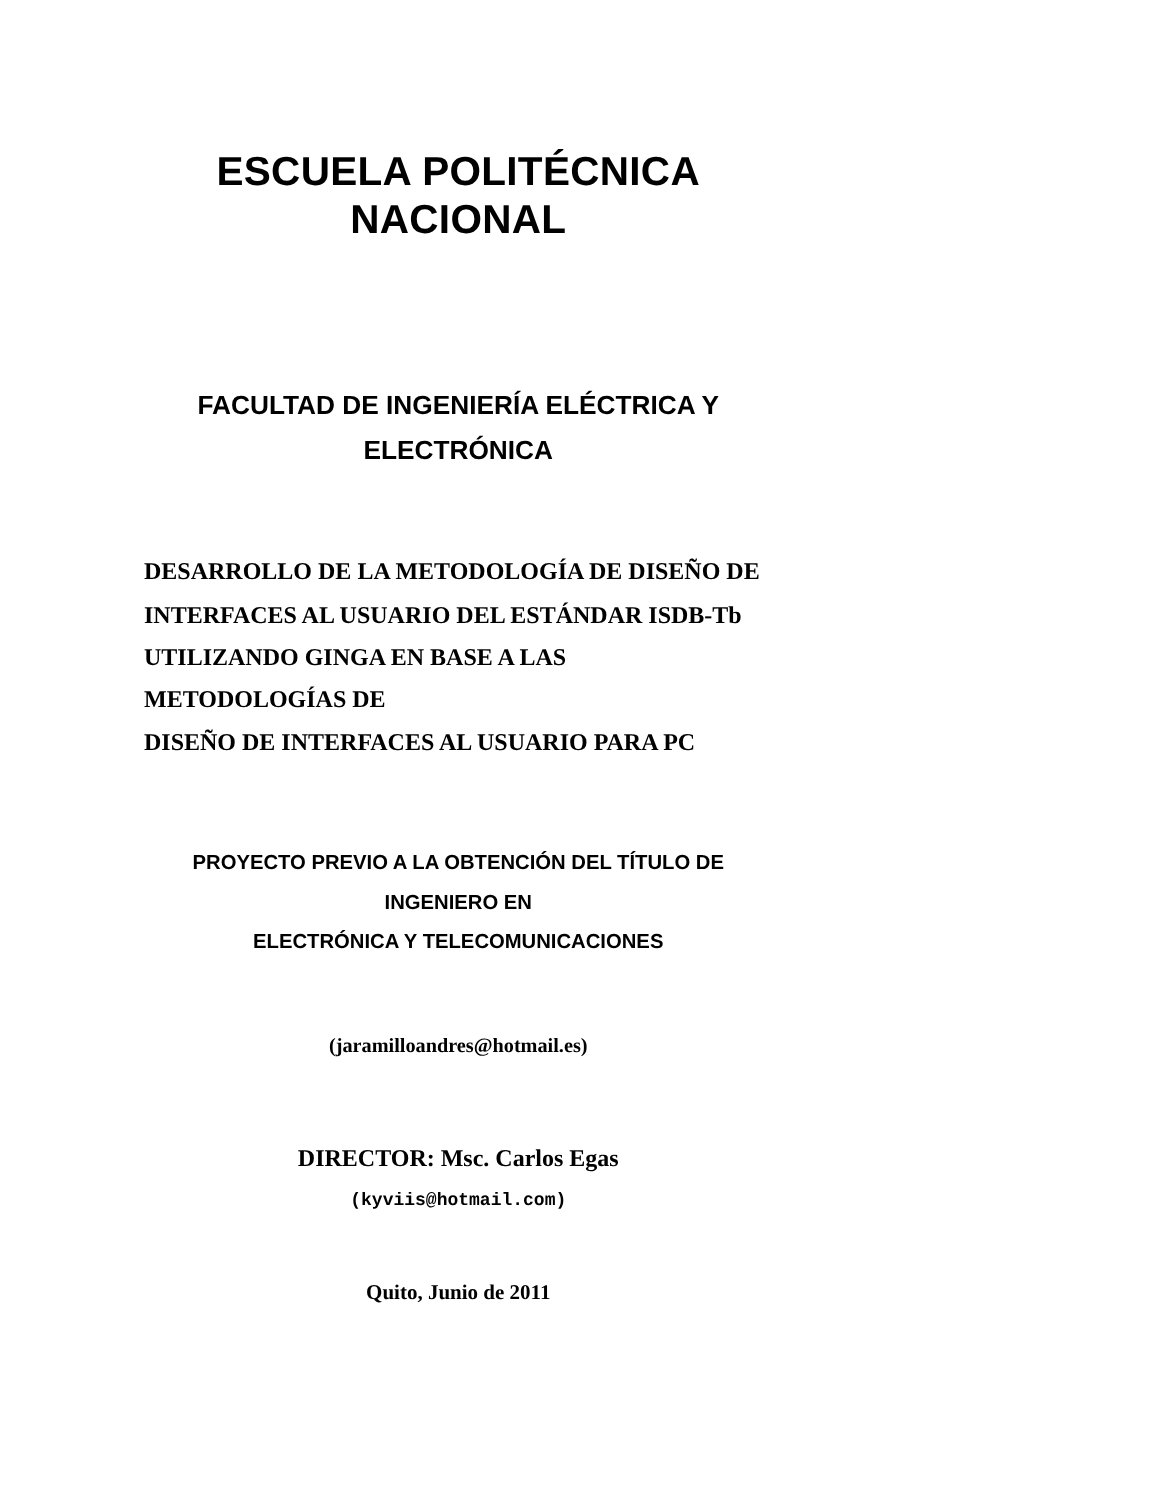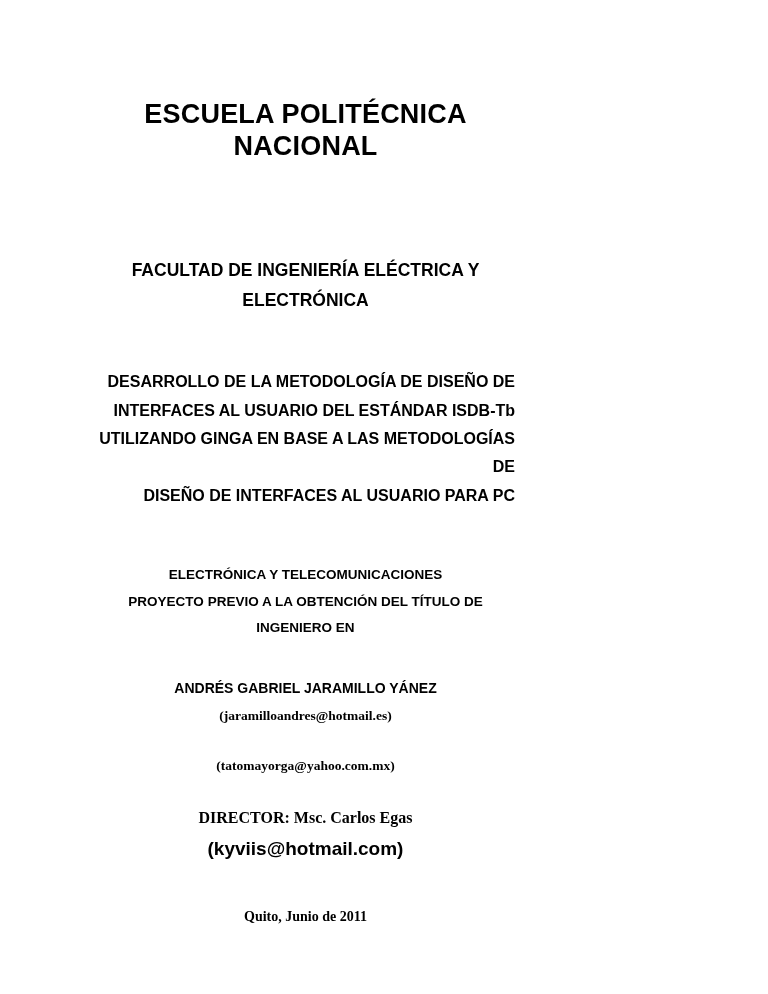--- a/index.html
+++ b/index.html
@@ -35,24 +35,24 @@
   .faculty {
     font-family: "Liberation Sans", sans-serif;
     font-weight: bold;
     font-size: 17.5px;
     text-align: center;
     line-height: 1.75;
     margin: 0;
     padding-top: 92px;
   }
   .thesis-title {
-    font-family: Liberation Sans, sans-serif;
+    font-family: Liberation Serif, serif;
     font-weight: bold;
     font-size: 16px;
-    text-align: right;
+    text-align: left;
     line-height: 1.78;
     margin: 0;
     padding-top: 52px;
   }
   .degree-statement {
     font-family: "Liberation Sans", sans-serif;
     font-weight: bold;
     font-size: 13.5px;
     text-align: center;
     line-height: 1.95;
@@ -86,23 +86,23 @@
     text-align: center;
   }
   .director-name {
     font-family: "Liberation Serif", serif;
     font-weight: bold;
     font-size: 16px;
     line-height: 1.3;
     margin: 0;
   }
   .director-email {
-    font-family: Liberation Sans, sans-serif;
+    font-family: Liberation Mono, monospace;
     font-weight: bold;
-    font-size: 19px;
+    font-size: 12px;
     line-height: 1.3;
     margin: 0;
     padding-top: 9px;
   }
   .place-date {
     font-family: "Liberation Serif", serif;
     font-weight: bold;
     font-size: 14px;
     text-align: center;
     margin: 0;
@@ -125,29 +125,27 @@
   </div>
 
   <div class="thesis-title">
     <span class="title-line">DESARROLLO DE LA METODOLOGÍA DE DISEÑO DE</span>
     <span class="title-line">INTERFACES AL USUARIO DEL ESTÁNDAR ISDB-Tb</span>
     <span class="title-line">UTILIZANDO GINGA EN BASE A LAS METODOLOGÍAS DE</span>
     <span class="title-line">DISEÑO DE INTERFACES AL USUARIO PARA PC</span>
   </div>
 
   <div class="degree-statement">
+    <span class="title-line">PROYECTO PREVIO A LA OBTENCIÓN DEL TÍTULO DE INGENIERO EN</span>
     <span class="title-line">ELECTRÓNICA Y TELECOMUNICACIONES</span>
-    <span class="title-line">PROYECTO PREVIO A LA OBTENCIÓN DEL TÍTULO DE INGENIERO EN</span>
   </div>
 
   <div class="author-block">
-    <p class="author-name">ANDRÉS GABRIEL JARAMILLO YÁNEZ</p>
     <p class="author-email">(jaramilloandres@hotmail.es)</p>
     <div class="author-spacer"></div>
-    <p class="author-email">(tatomayorga@yahoo.com.mx)</p>
   </div>
 
   <div class="director-block">
     <p class="director-name">DIRECTOR: Msc. Carlos Egas</p>
     <p class="director-email">(kyviis@hotmail.com)</p>
   </div>
 
   <p class="place-date">Quito, Junio de 2011</p>
 
 </div>

